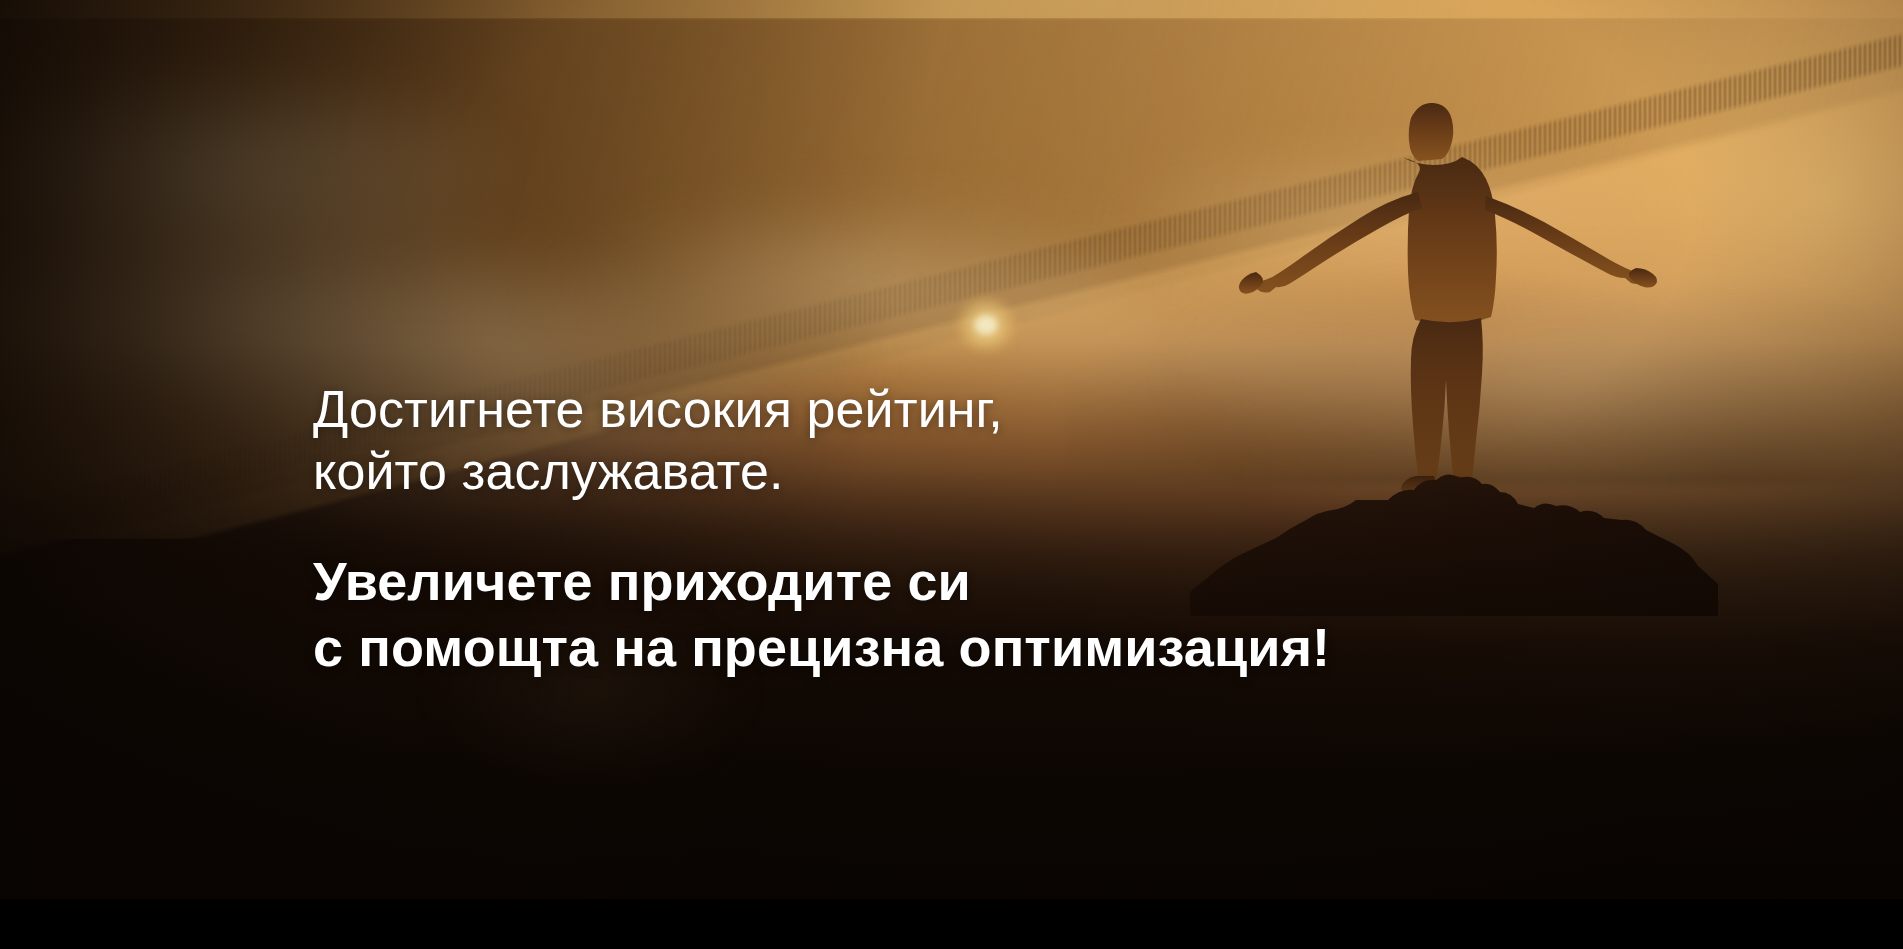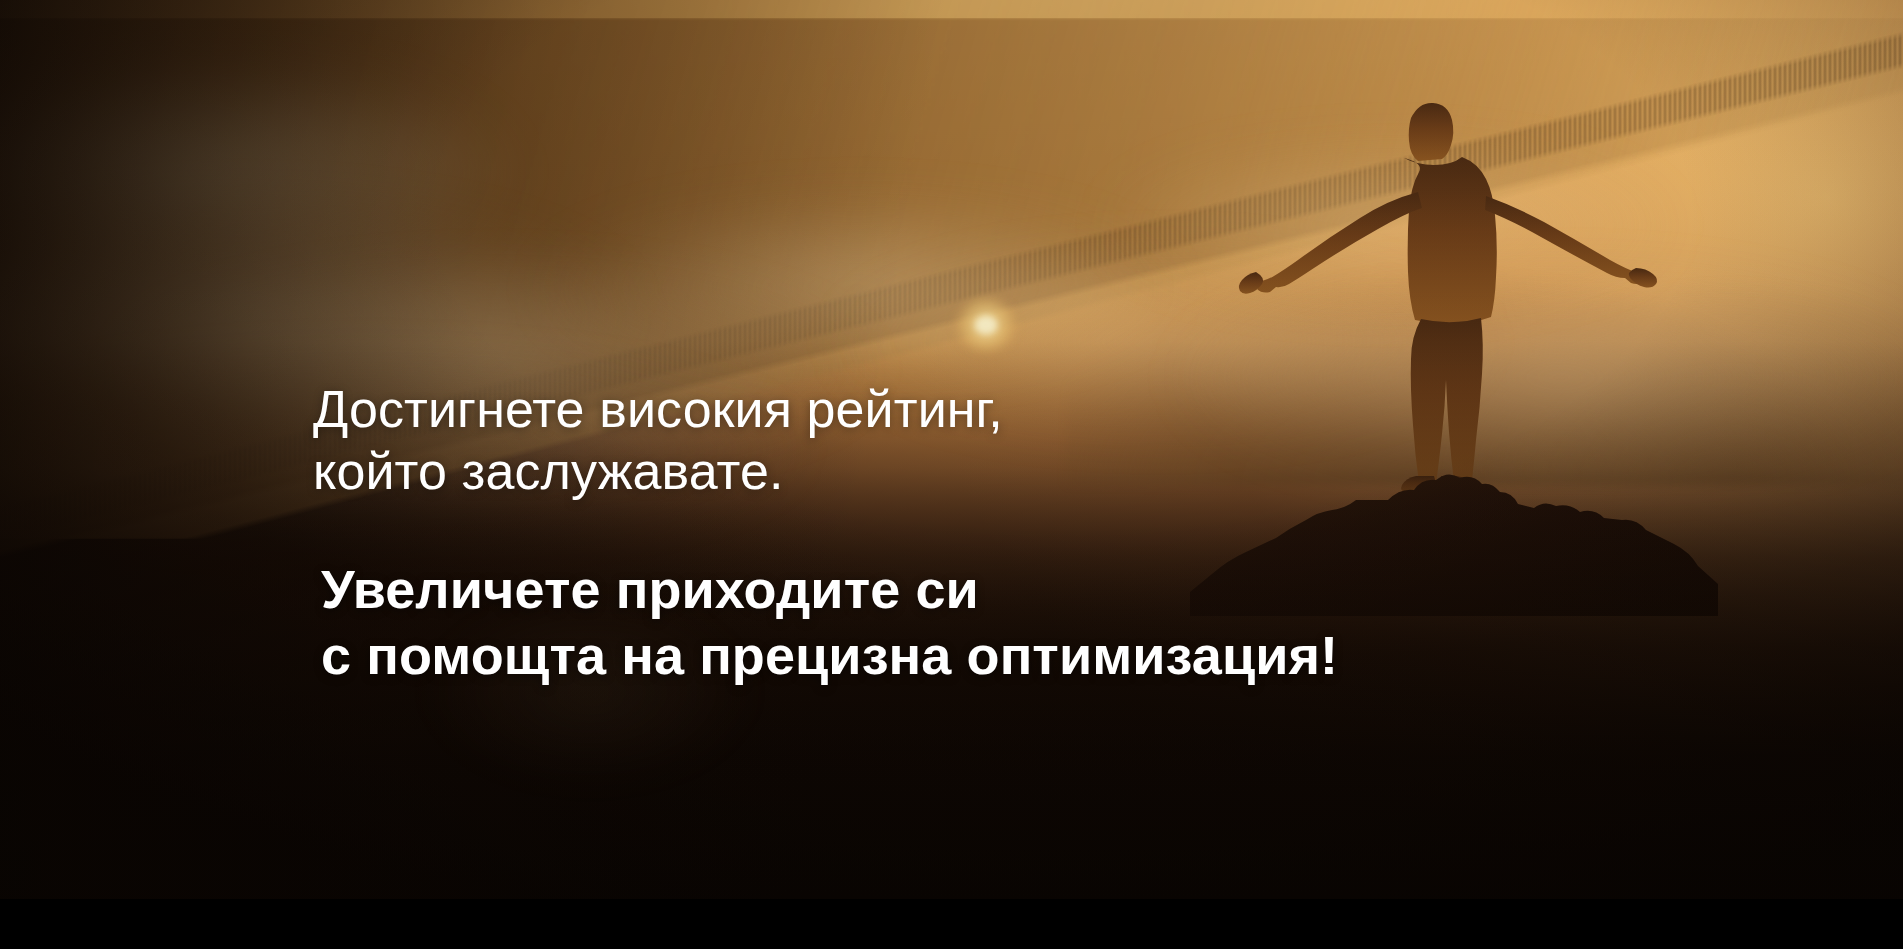--- a/index.html
+++ b/index.html
@@ -150,21 +150,21 @@
     margin:0;
   }
   #subhead{
     color:#ffffff;
     font-size:54px;
     font-weight:700;
     line-height:66px;
     letter-spacing:0.1px;
     white-space:pre-line;
     text-shadow:0 2px 10px rgba(0,0,0,0.45);
-    margin:8px;
+    margin:0;
     padding-top:46px;
   }
 </style>
 </head>
 <body>
 
 <div id="hero">
 
   <div class="layer" id="sky-base"></div>
   <div class="layer" id="sky-warm-right"></div>

